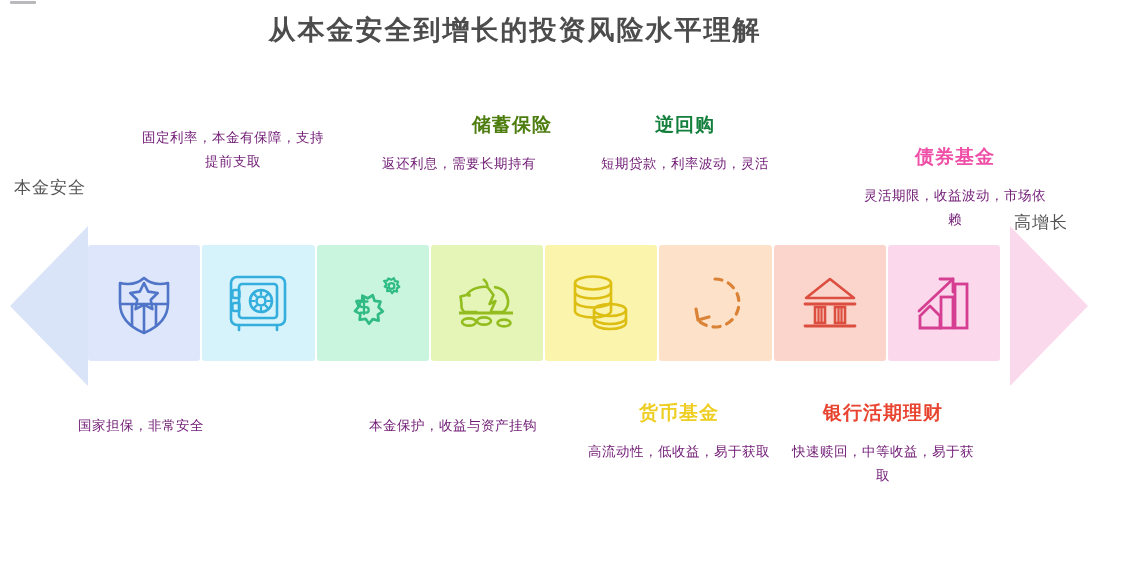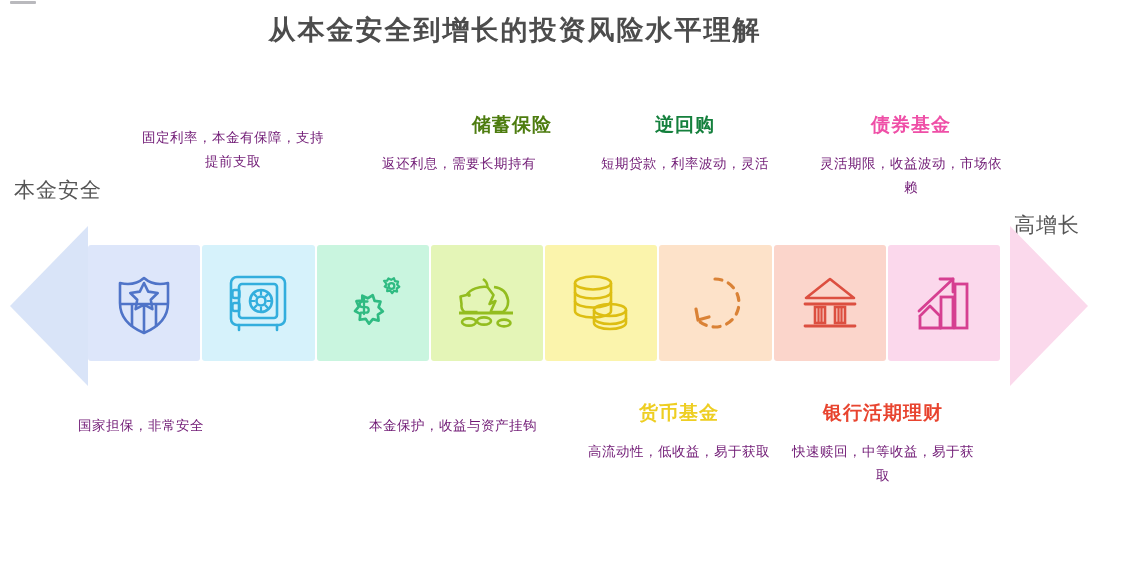--- a/index.html
+++ b/index.html
@@ -38,21 +38,21 @@
     font-weight: bold;
     letter-spacing: 2px;
     color: #4c4c4c;
     font-family: "Liberation Serif", "DejaVu Serif", serif;
   }
 
   
   .end-label {
     position: absolute;
     top: 176px;
-    font-size: 21px;
+    font-size: 17px;
     color: #555555;
     letter-spacing: 1px;
     white-space: nowrap;
     font-family: "Liberation Serif", "DejaVu Serif", serif;
   }
   .end-label.left  { left: 14px; }
   .end-label.right { left: 1014px; margin-top: 35px; }
 
   
   .arrow {
@@ -244,21 +244,21 @@
       <div class="desc">固定利率，本金有保障，支持提前支取</div>
     </div>
     <div class="callout top" style="left: 366px;">
       <div class="name" style="color: #4d7c0f; text-align: right;">储蓄保险</div>
       <div class="desc">返还利息，需要长期持有</div>
     </div>
     <div class="callout top" style="left: 592px;">
       <div class="name" style="color: #15803d;">逆回购</div>
       <div class="desc">短期贷款，利率波动，灵活</div>
     </div>
-    <div class="callout top" style="left: 818px;">
+    <div class="callout top" style="left: 862px; margin-top: 32px;">
       <div class="name" style="color: rgb(239, 79, 167);">债券基金</div>
       <div class="desc">灵活期限，收益波动，市场依赖</div>
     </div>
   </div>
 <div id="callouts-bottom">
     <div class="callout bottom" style="left: 48px;">
       <div class="desc">国家担保，非常安全</div>
     </div>
     <div class="callout bottom" style="left: 360px;">
       <div class="desc">本金保护，收益与资产挂钩</div>

